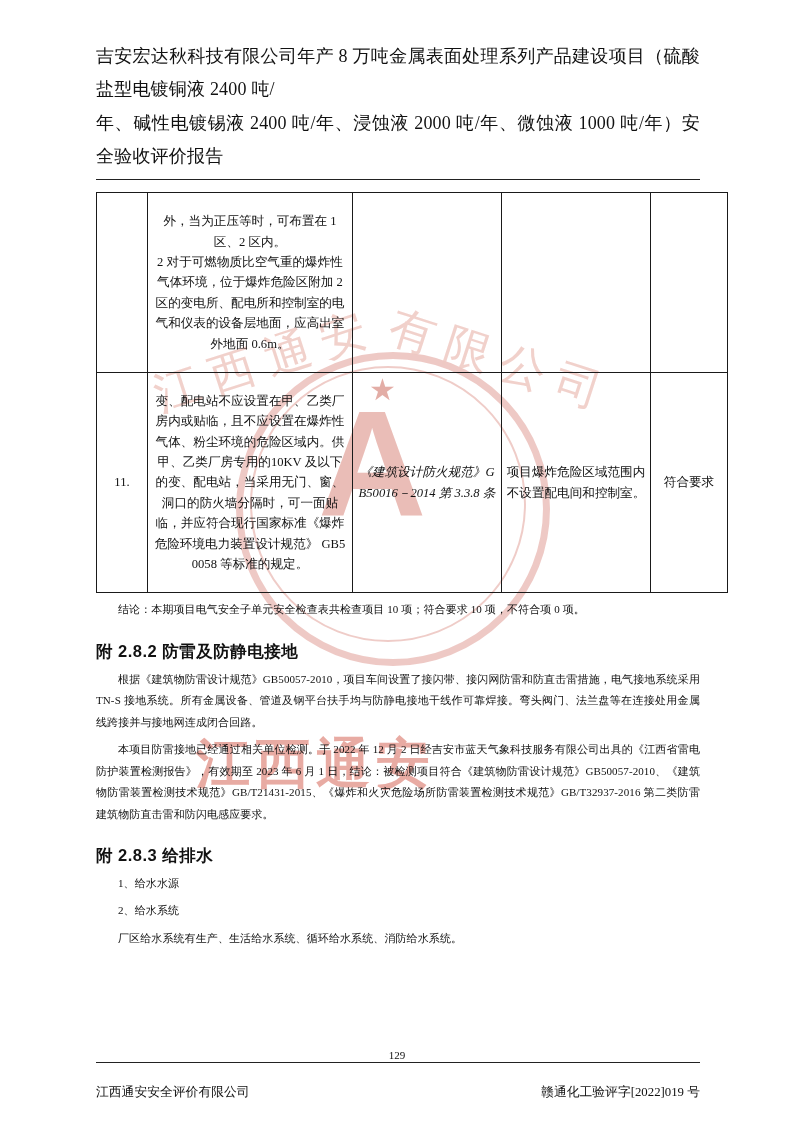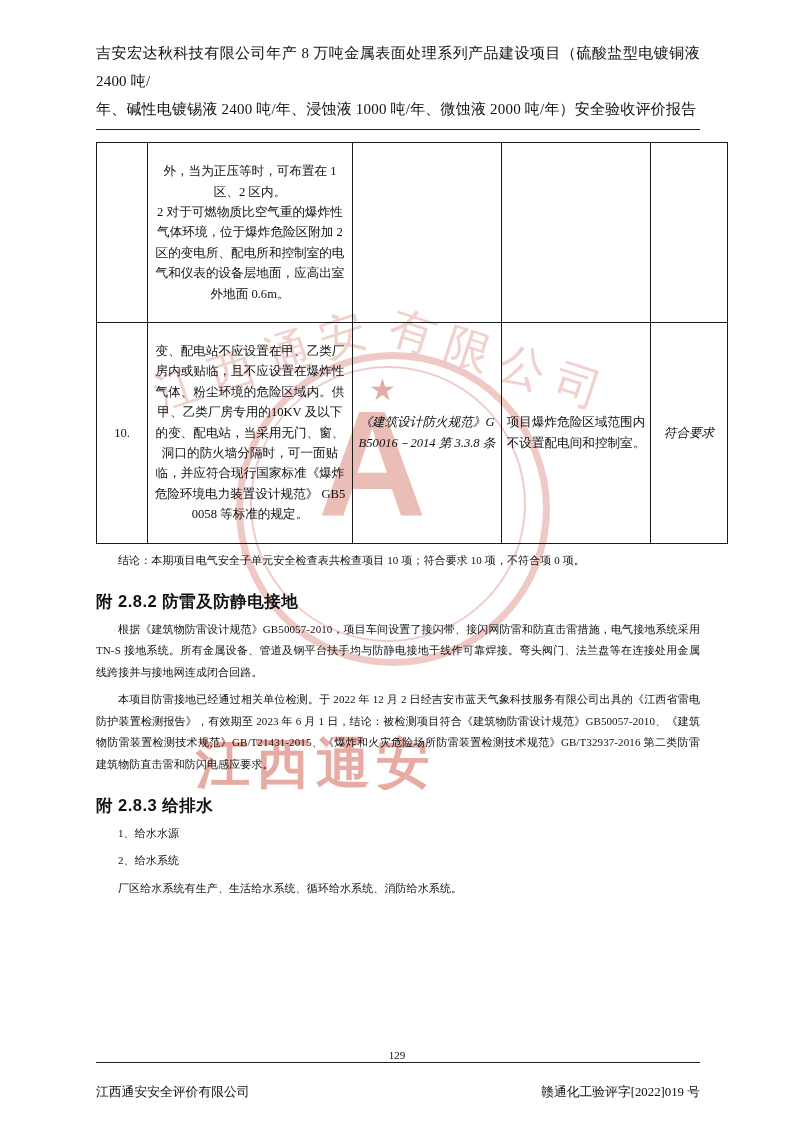--- a/index.html
+++ b/index.html
@@ -19,21 +19,21 @@
   }
   .content {
     position: absolute;
     left: 96px;
     top: 40px;
     width: 604px;
   }
 
   
   .doc-header {
-    font-size: 15px;
+    font-size: 18px;
     line-height: 1.85;
     text-align: justify;
     letter-spacing: 0.2px;
   }
   .header-rule {
     border: none;
     border-top: 1px solid #222;
     margin: 6px 0 0 0;
   }
 
@@ -50,21 +50,21 @@
     line-height: 1.62;
     padding: 18px 4px;
     vertical-align: middle;
     text-align: center;
     word-break: break-all;
   }
   td.col-no { width: 42px; }
   td.col-desc { width: 196px; text-align: center; }
   td.col-basis { width: 140px; font-style: italic; }
   td.col-actual { width: 140px; }
-  td.col-result { width: 68px; font-style: italic; }
+  td.col-result { width: 68px; }
   .desc-inner { text-align: center; }
 
   
   p.body {
     font-size: 11px;
     line-height: 1.95;
     text-align: justify;
     margin: 6px 0 0 0;
     letter-spacing: 0.1px;
   }
@@ -202,38 +202,38 @@
     <div class="wm-curve2">有限公司</div>
     <div class="wm-star">★</div>
     <div class="wm-a">A</div>
     <div class="wm-bottom">江西通安</div>
   </div>
 
   <div class="content">
 
     <div class="doc-header">
       <div>吉安宏达秋科技有限公司年产 8 万吨金属表面处理系列产品建设项目（硫酸盐型电镀铜液 2400 吨/</div>
-      <div>年、碱性电镀锡液 2400 吨/年、浸蚀液 1000 吨/年、微蚀液 2000 吨/年）安全验收评价报告</div>
+      <div>年、碱性电镀锡液 2400 吨/年、浸蚀液 2000 吨/年、微蚀液 1000 吨/年）安全验收评价报告</div>
     </div>
     <hr class="header-rule">
 
     <table class="main-table">
       <tbody>
         <tr>
           <td class="col-no"></td>
           <td class="col-desc">
             <div class="desc-inner" style="white-space: pre-line;">外，当为正压等时，可布置在 1 区、2 区内。
 2 对于可燃物质比空气重的爆炸性气体环境，位于爆炸危险区附加 2 区的变电所、配电所和控制室的电气和仪表的设备层地面，应高出室外地面 0.6m。</div>
           </td>
           <td class="col-basis"></td>
           <td class="col-actual"></td>
           <td class="col-result"></td>
         </tr>
         <tr>
-          <td class="col-no">10.</td>
+          <td class="col-no">11.</td>
           <td class="col-desc">
             <div class="desc-inner">变、配电站不应设置在甲、乙类厂房内或贴临，且不应设置在爆炸性气体、粉尘环境的危险区域内。供甲、乙类厂房专用的10KV 及以下的变、配电站，当采用无门、窗、洞口的防火墙分隔时，可一面贴临，并应符合现行国家标准《爆炸危险环境电力装置设计规范》 GB50058 等标准的规定。</div>
           </td>
           <td class="col-basis">《建筑设计防火规范》GB50016－2014 第 3.3.8 条</td>
           <td class="col-actual">项目爆炸危险区域范围内不设置配电间和控制室。</td>
           <td class="col-result">符合要求</td>
         </tr>
       </tbody>
     </table>
 

